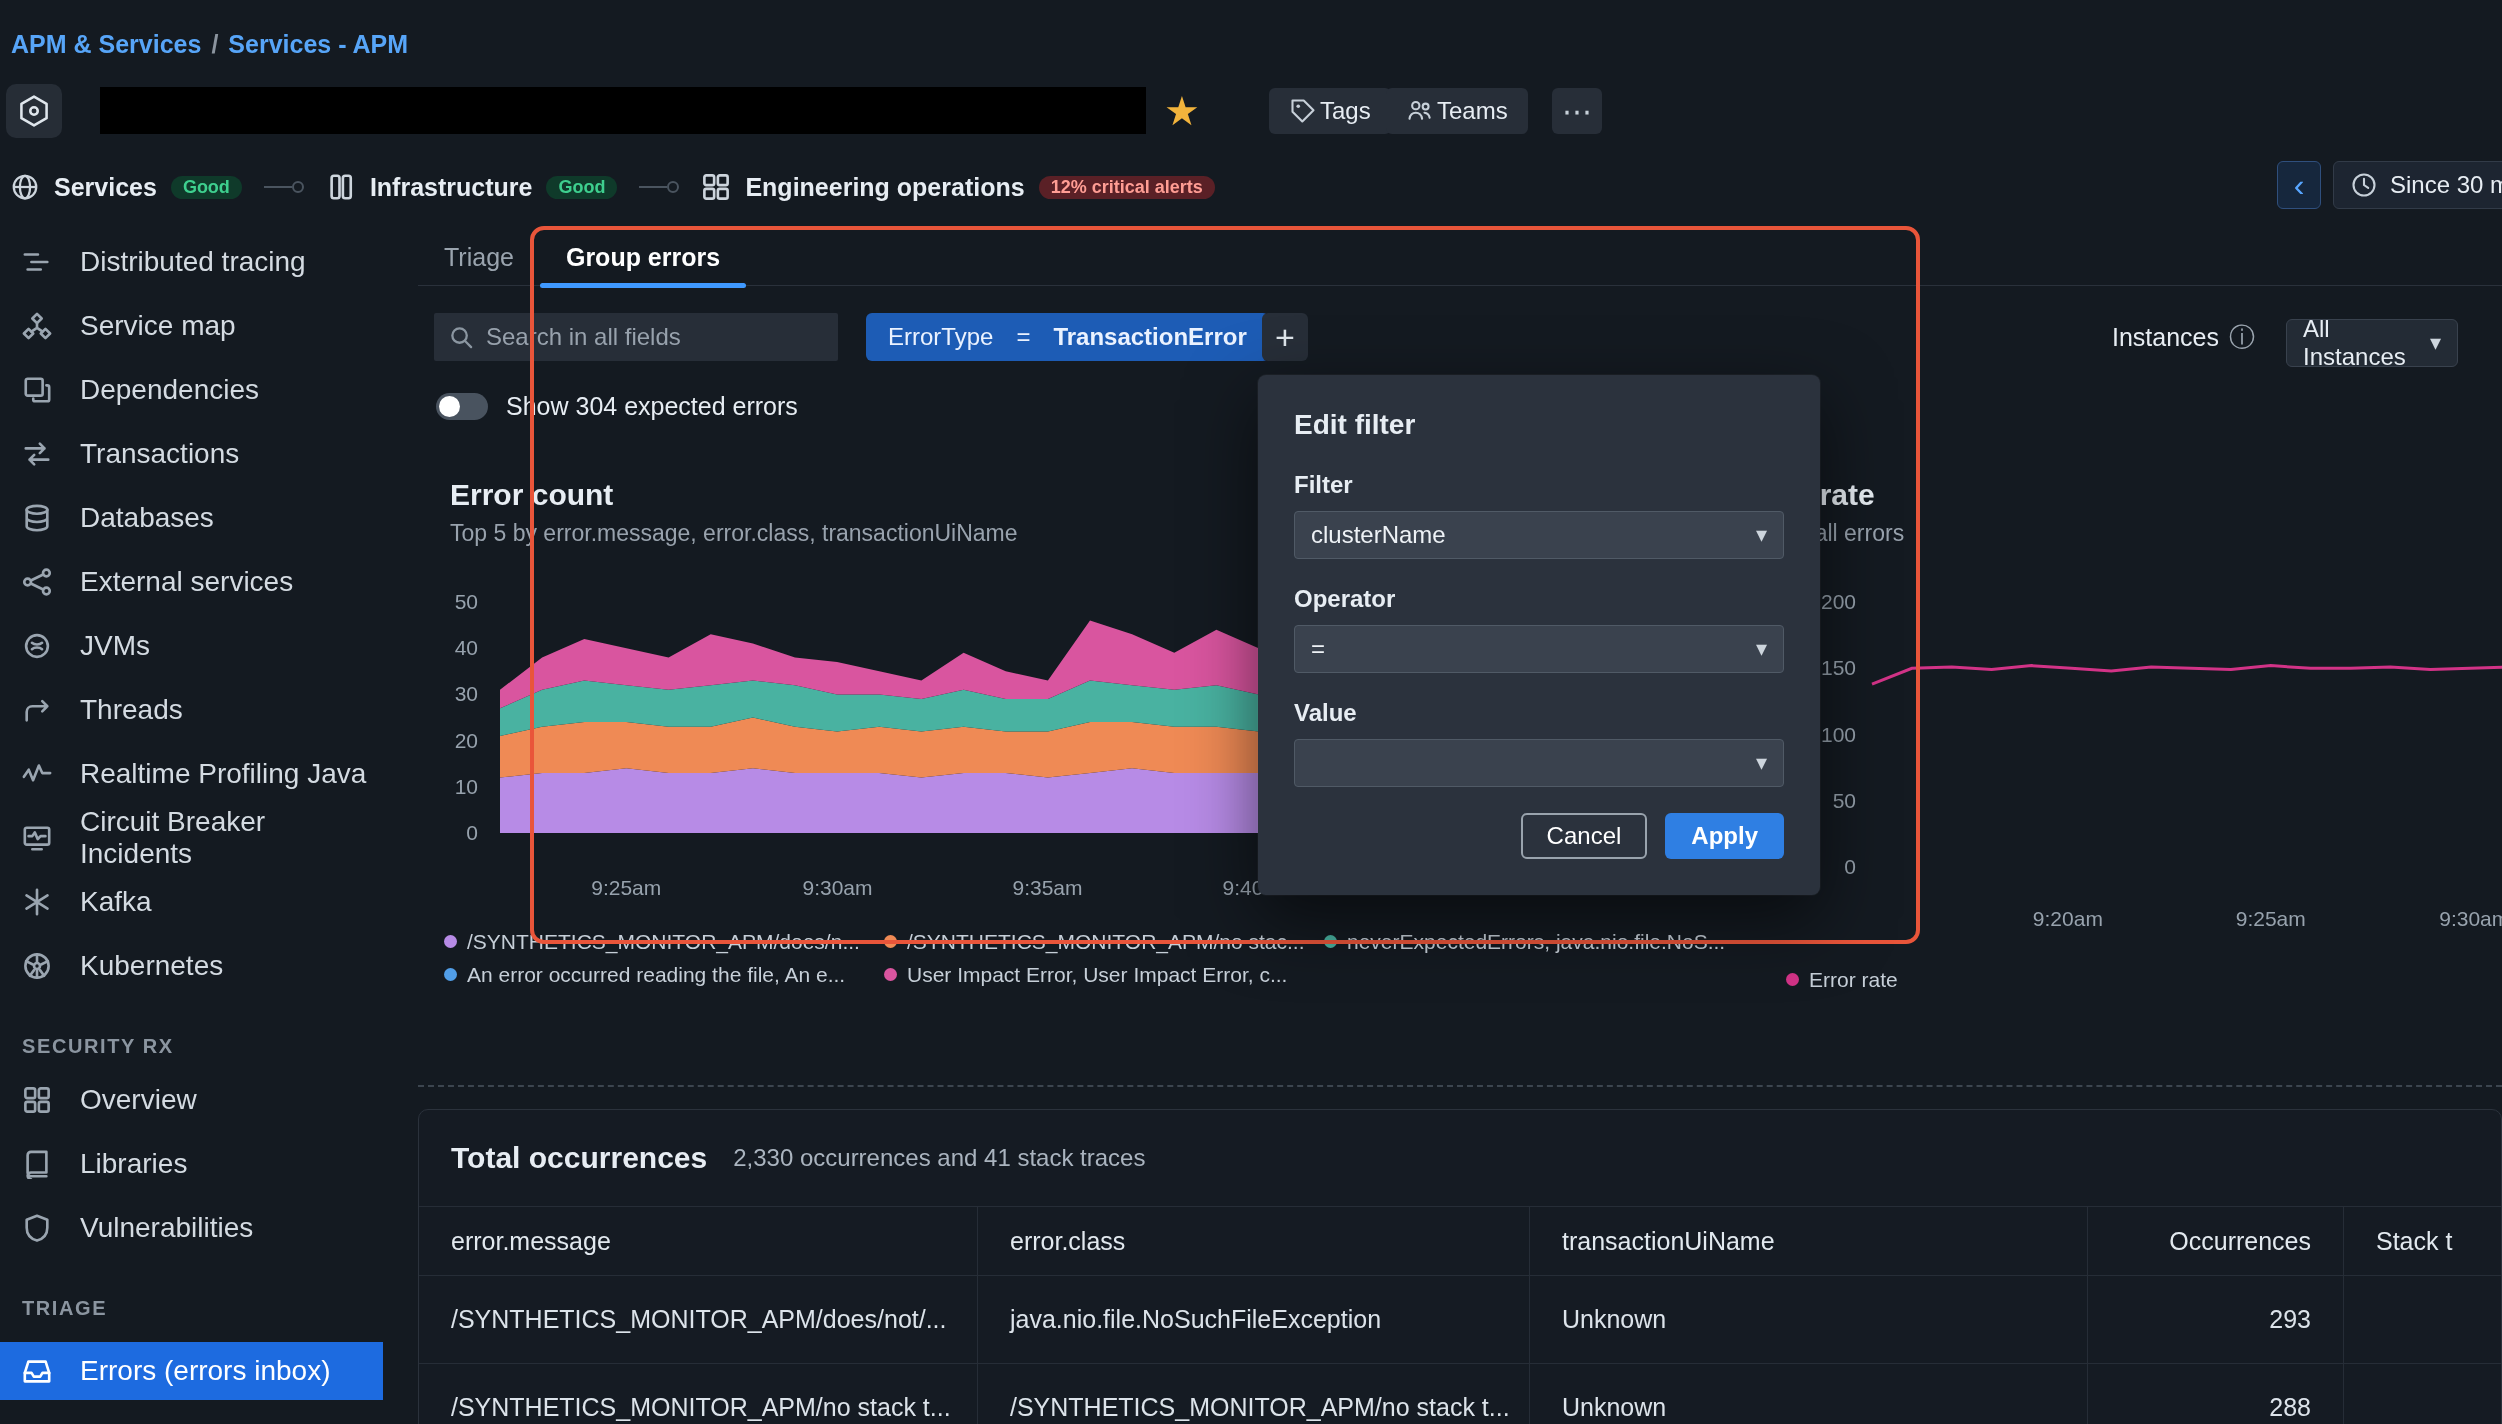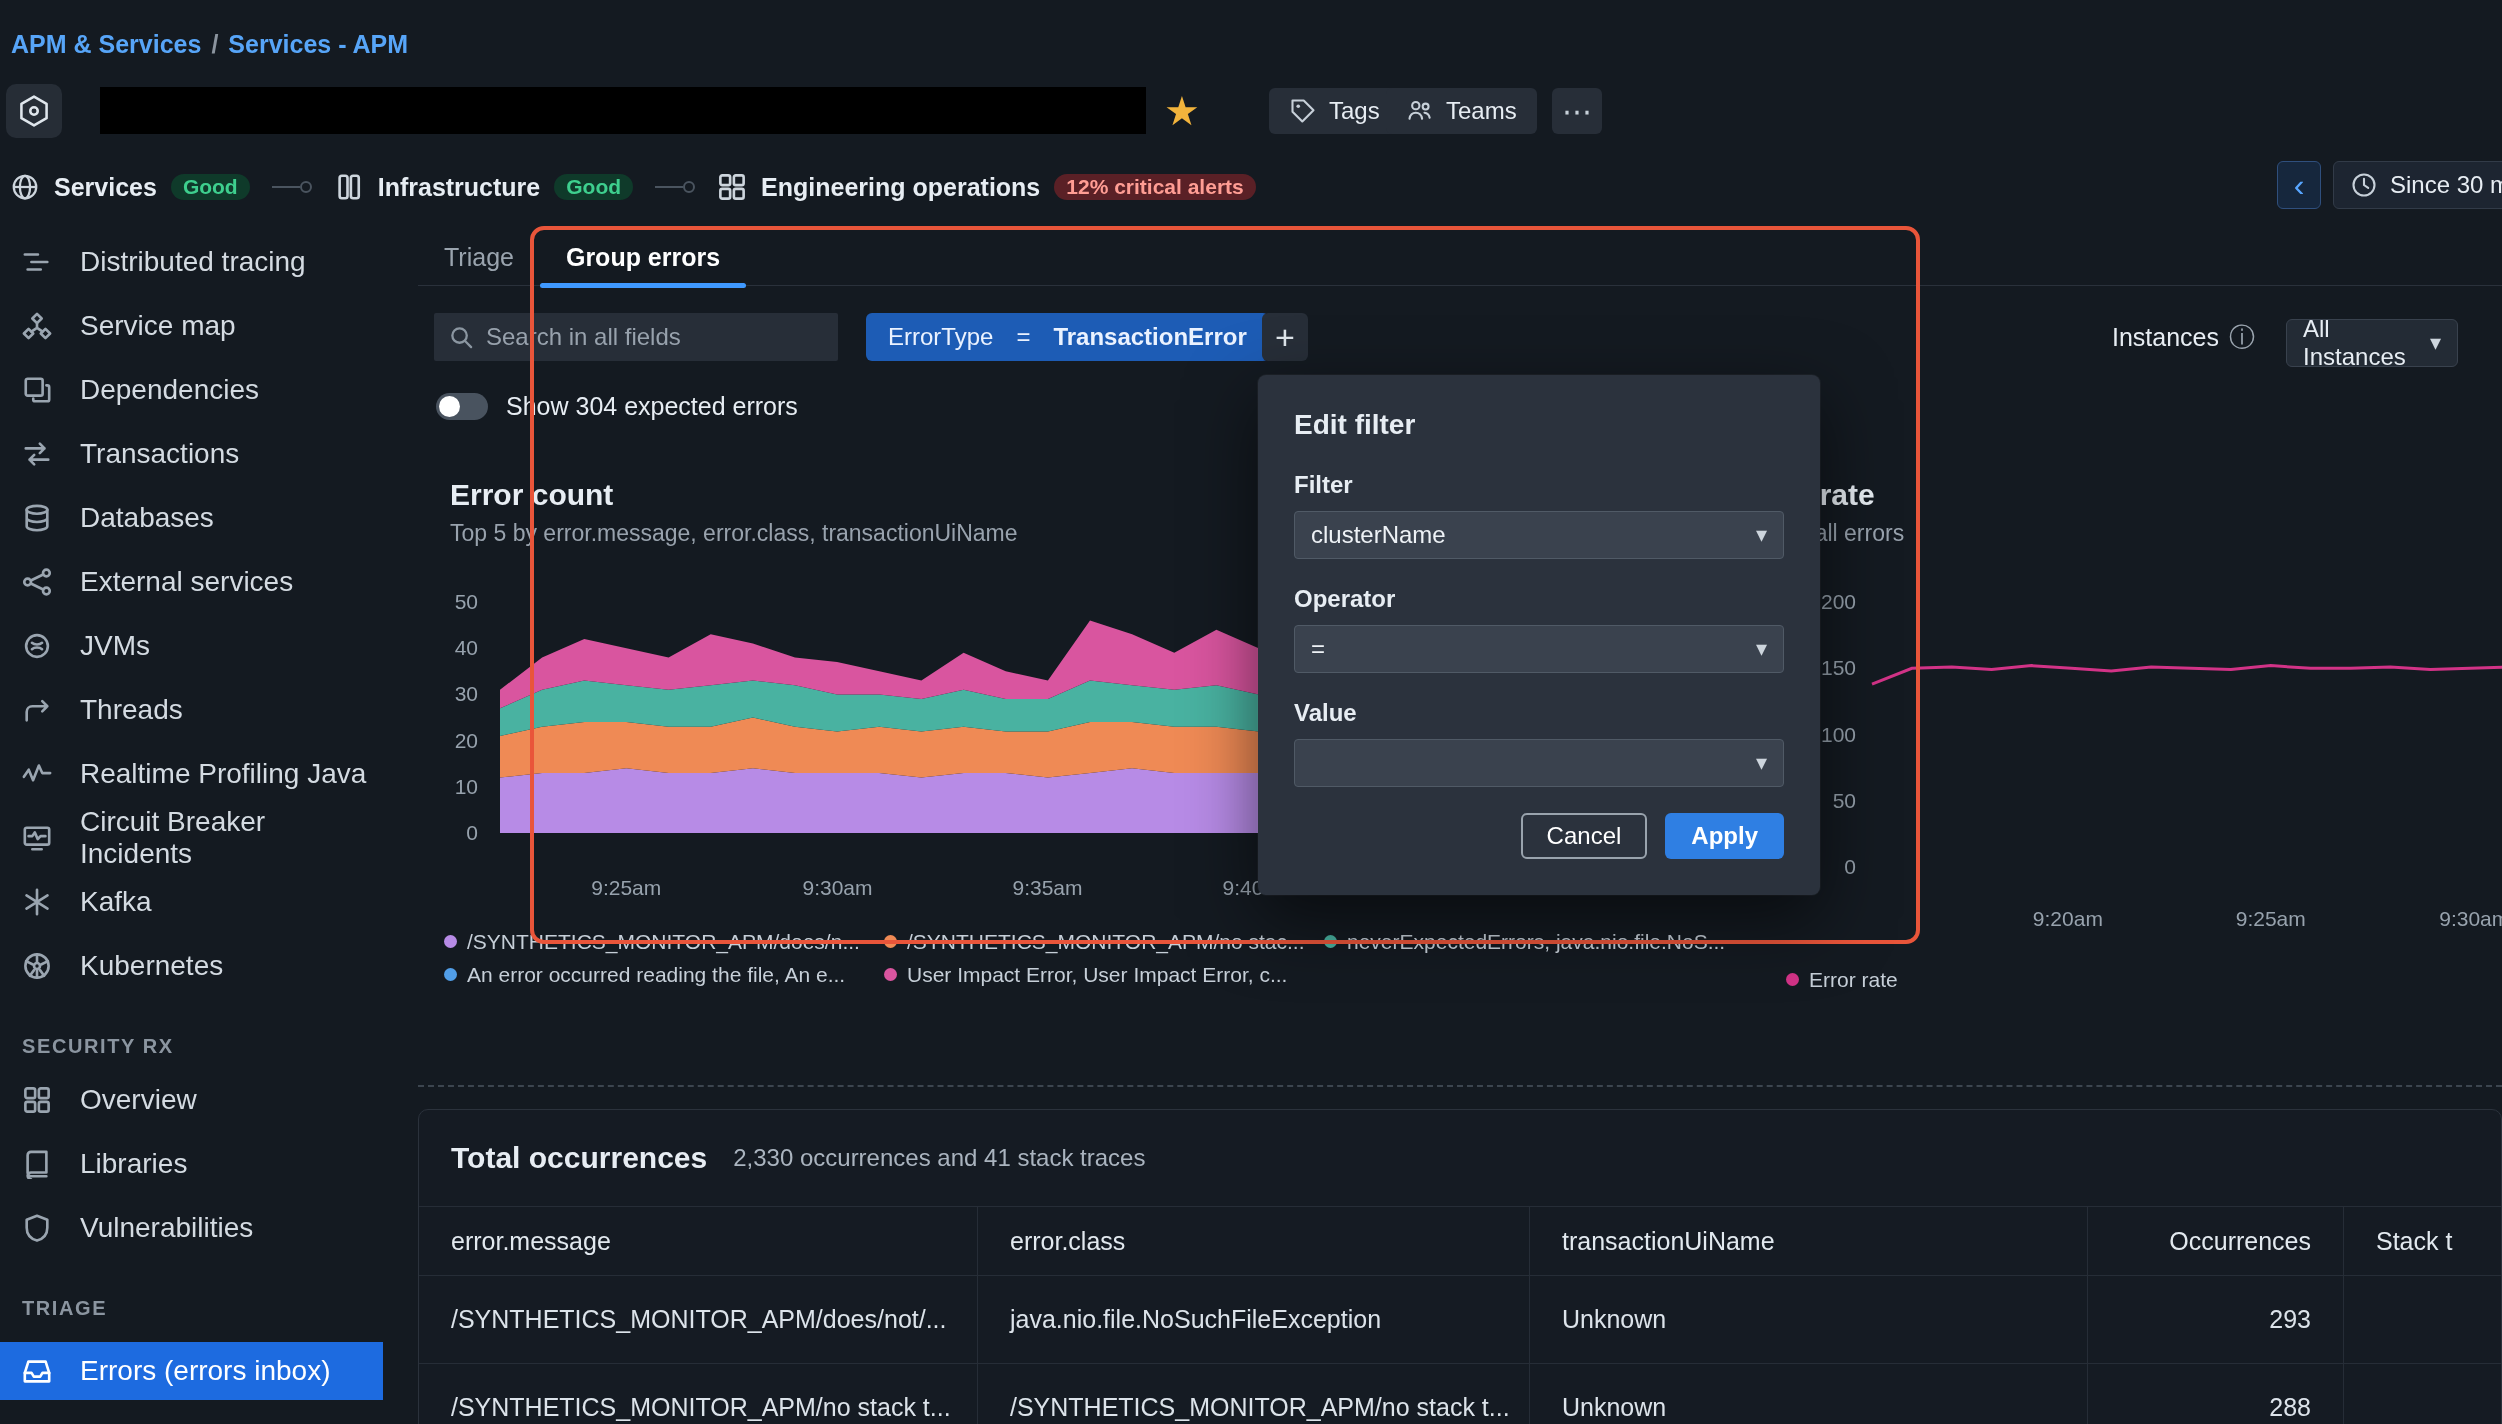--- a/index.html
+++ b/index.html
@@ -13,31 +13,31 @@
   .crumb-link{color:#57a5f8}
   .crumb-sep{color:#8b949e}
 
   
   .app-icon{position:absolute;left:6px;top:84px;width:56px;height:54px;background:#262d36;border-radius:10px;
             display:flex;align-items:center;justify-content:center;color:#dfe6ec}
   .app-icon svg{width:34px;height:34px}
   .redacted{position:absolute;left:100px;top:87px;width:1046px;height:47px;background:#000}
   .fav-star{position:absolute;left:1164px;top:88px;font-size:40px;line-height:46px;color:#f1b33c;cursor:pointer}
   .hdr-btn{position:absolute;top:88px;height:46px;background:#272e38;border-radius:6px;display:flex;align-items:center;
-           gap:12px;padding:0 20px;font-size:24px;color:#e7edf3;cursor:pointer}
+           gap:3px;padding:0 20px;font-size:24px;color:#e7edf3;cursor:pointer}
   .hdr-btn svg{width:28px;height:28px;color:#c7d0d9}
   #btn-tags{left:1269px}
   #btn-teams{left:1386px}
   #btn-more{left:1552px;width:50px;padding:0;justify-content:center;font-size:30px;color:#c7d0d9}
 
   
   .status-row{position:absolute;left:10px;top:163px;height:48px;display:flex;align-items:center;gap:14px;
               font-size:25px;font-weight:600}
   .status-row svg{width:30px;height:30px;color:#cdd5dd}
-  .badge{font-size:21px;font-weight:700;padding:1px 12px;border-radius:14px;white-space:nowrap}
+  .badge{font-size:18px;font-weight:700;padding:1px 12px;border-radius:14px;white-space:nowrap}
   .badge.good{background:#0f3a2a;color:#3ecf8e}
   .badge.crit{background:#5a2026;color:#ff9d94;font-weight:600}
   .connector{display:flex;align-items:center;margin:0 8px}
   .cline{width:28px;height:2px;background:#4a545f}
   .cring{width:12px;height:12px;border:2px solid #4a545f;border-radius:50%}
   .collapse-btn{position:absolute;left:2277px;top:161px;width:44px;height:48px;background:#16273d;border:1px solid #2f4f7d;
                 border-radius:6px;color:#58a6ff;font-size:32px;display:flex;align-items:center;justify-content:center;cursor:pointer}
   .time-btn{position:absolute;left:2333px;top:161px;width:262px;height:48px;background:#1d2531;border:1px solid #323b48;
             border-radius:6px;display:flex;align-items:center;gap:12px;padding:0 16px;font-size:24px;cursor:pointer}
   .time-btn svg{width:28px;height:28px;color:#c7d0d9;flex:none}

